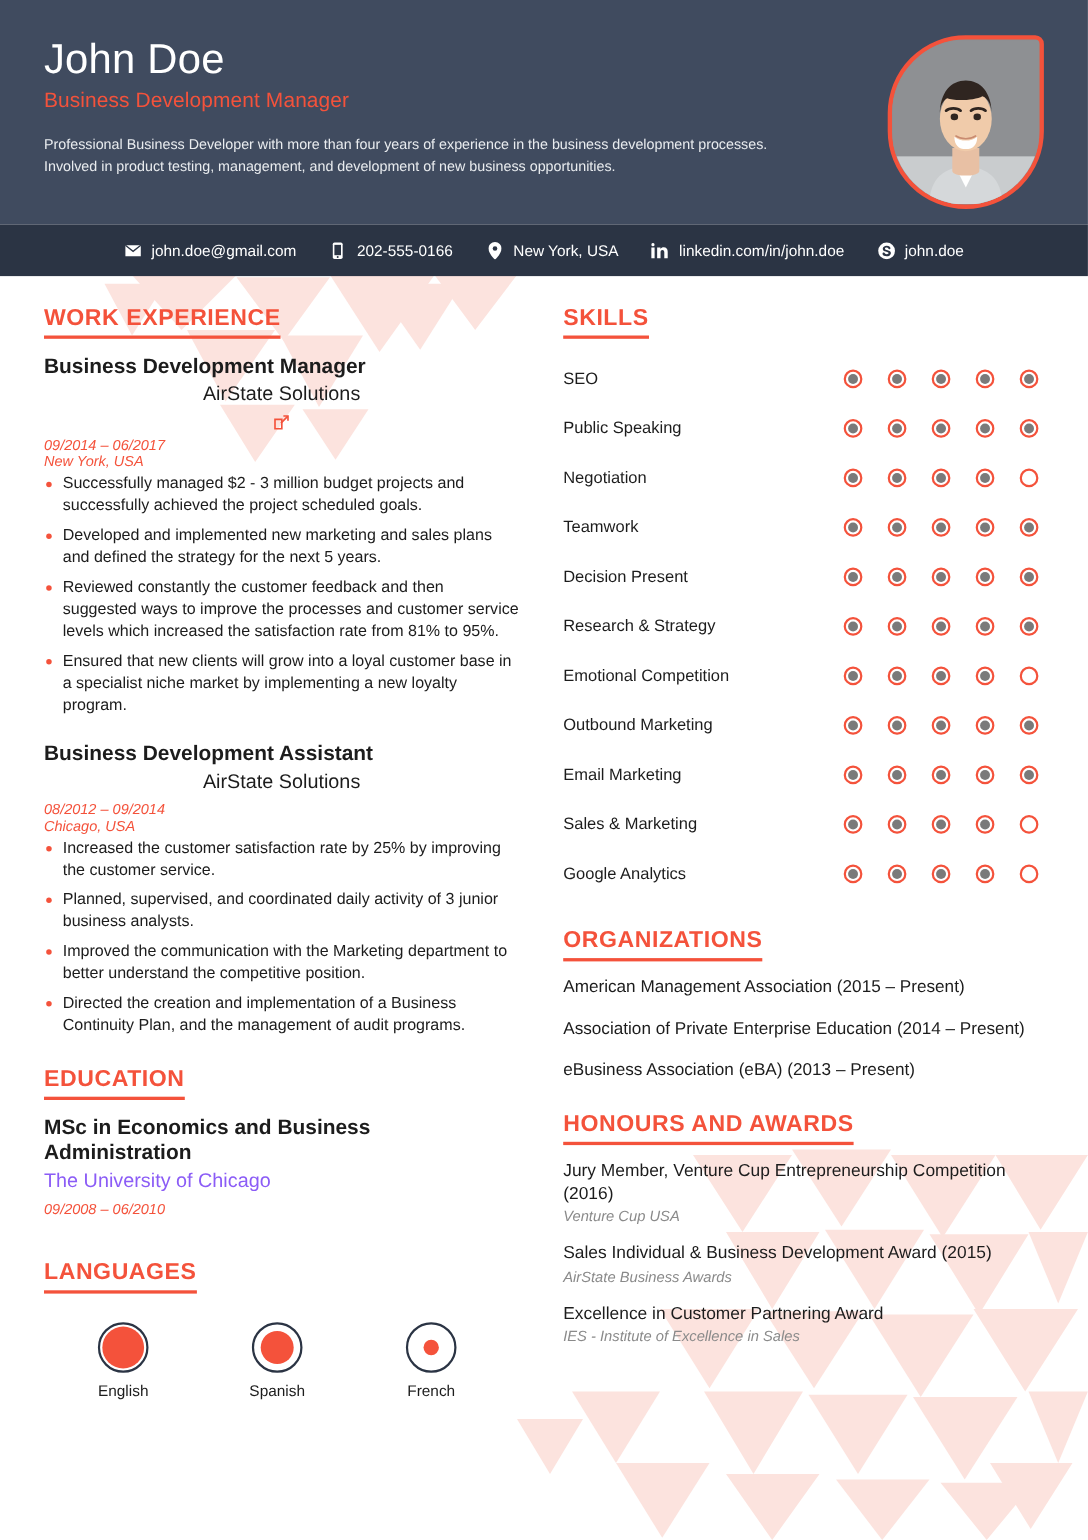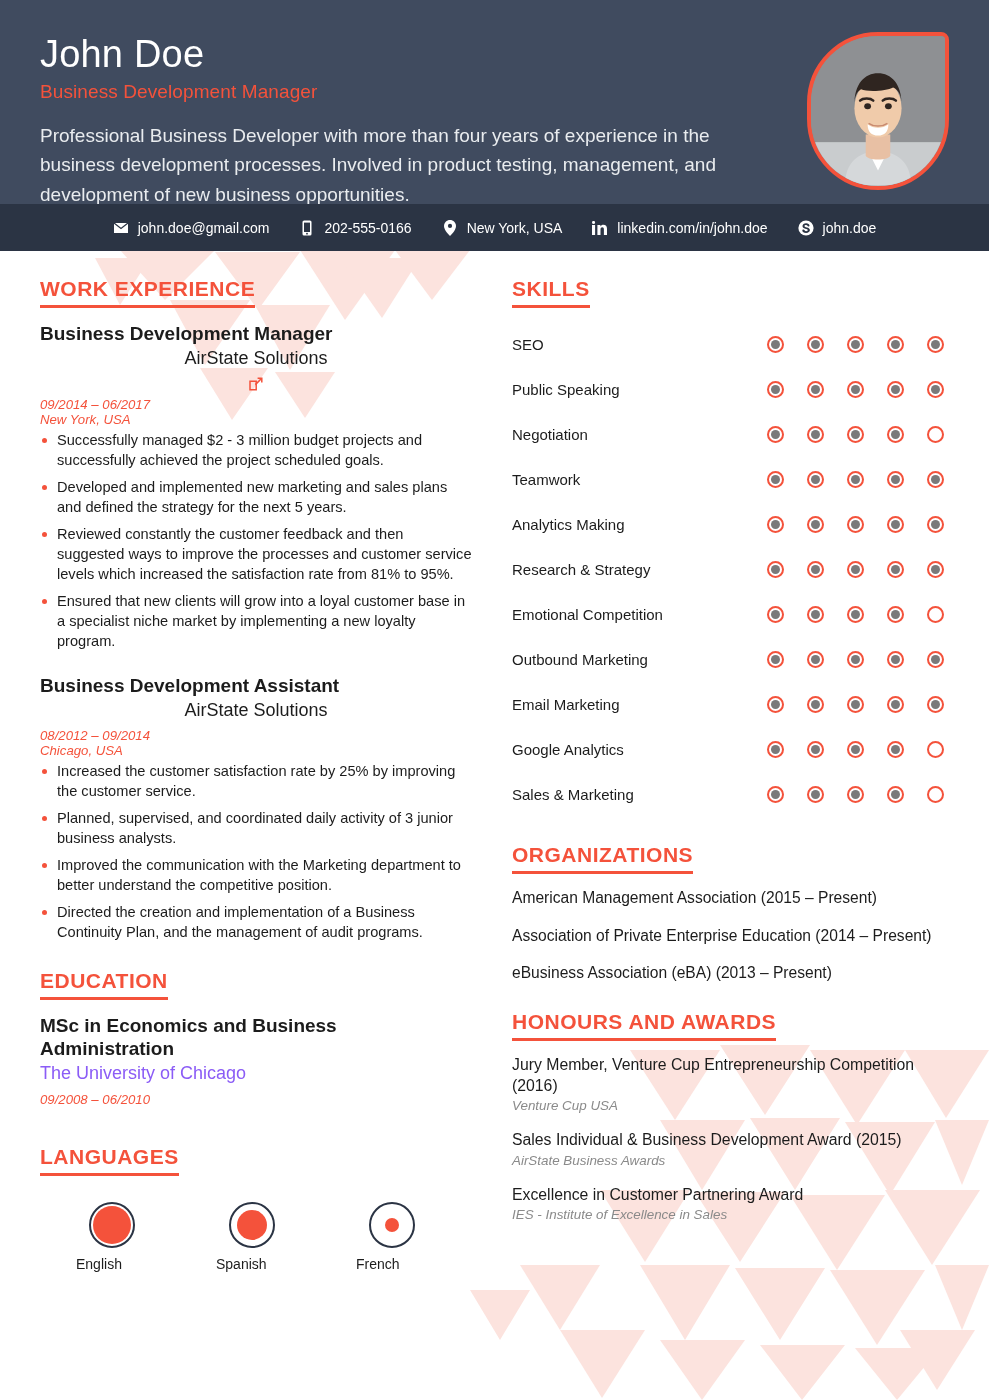--- a/index.html
+++ b/index.html
@@ -48,21 +48,21 @@
     line-height: 1.08;
   }
   .job-title {
     font-size: 19px;
     color: #f4523b;
     margin-top: 6px;
     letter-spacing: 0.1px;
   }
   .summary {
     margin-top: 18px;
-    font-size: 19px;
+    font-size: 13px;
     line-height: 1.55;
     color: #e9ecef;
     max-width: 690px;
   }
 
   .photo-wrap {
     width: 142px;
     height: 160px;
     margin-top: 2px;
     flex: none;
@@ -204,21 +204,21 @@
     margin-top: 6px;
   }
 
   
   .lang-row {
     display: flex;
     gap: 68px;
     padding-left: 36px;
     margin-top: 12px;
   }
-  .lang { text-align: left; width: 72px; }
+  .lang { text-align: center; width: 72px; }
   .lang-circle {
     width: 46px;
     height: 46px;
     border: 2.5px solid #2b3444;
     border-radius: 50%;
     margin: 0 auto;
     display: flex;
     align-items: center;
     justify-content: center;
     background: #ffffff;
@@ -533,21 +533,21 @@
               <div class="skill-name">Teamwork</div>
               <div class="skill-dots">
                 <span class="dot on"></span>
                 <span class="dot on"></span>
                 <span class="dot on"></span>
                 <span class="dot on"></span>
                 <span class="dot on"></span>
               </div>
             </div>
             <div class="skill-row">
-              <div class="skill-name">Analytics Making</div>
+              <div class="skill-name">Decision Present</div>
               <div class="skill-dots">
                 <span class="dot on"></span>
                 <span class="dot on"></span>
                 <span class="dot on"></span>
                 <span class="dot on"></span>
                 <span class="dot on"></span>
               </div>
             </div>
             <div class="skill-row">
               <div class="skill-name">Research &amp; Strategy</div>
@@ -583,31 +583,31 @@
               <div class="skill-name">Email Marketing</div>
               <div class="skill-dots">
                 <span class="dot on"></span>
                 <span class="dot on"></span>
                 <span class="dot on"></span>
                 <span class="dot on"></span>
                 <span class="dot on"></span>
               </div>
             </div>
             <div class="skill-row">
+              <div class="skill-name">Sales &amp; Marketing</div>
+              <div class="skill-dots">
+                <span class="dot on"></span>
+                <span class="dot on"></span>
+                <span class="dot on"></span>
+                <span class="dot on"></span>
+                <span class="dot"></span>
+              </div>
+            </div>
+            <div class="skill-row">
               <div class="skill-name">Google Analytics</div>
-              <div class="skill-dots">
-                <span class="dot on"></span>
-                <span class="dot on"></span>
-                <span class="dot on"></span>
-                <span class="dot on"></span>
-                <span class="dot"></span>
-              </div>
-            </div>
-            <div class="skill-row">
-              <div class="skill-name">Sales &amp; Marketing</div>
               <div class="skill-dots">
                 <span class="dot on"></span>
                 <span class="dot on"></span>
                 <span class="dot on"></span>
                 <span class="dot on"></span>
                 <span class="dot"></span>
               </div>
             </div>
           </div>
       </div>

